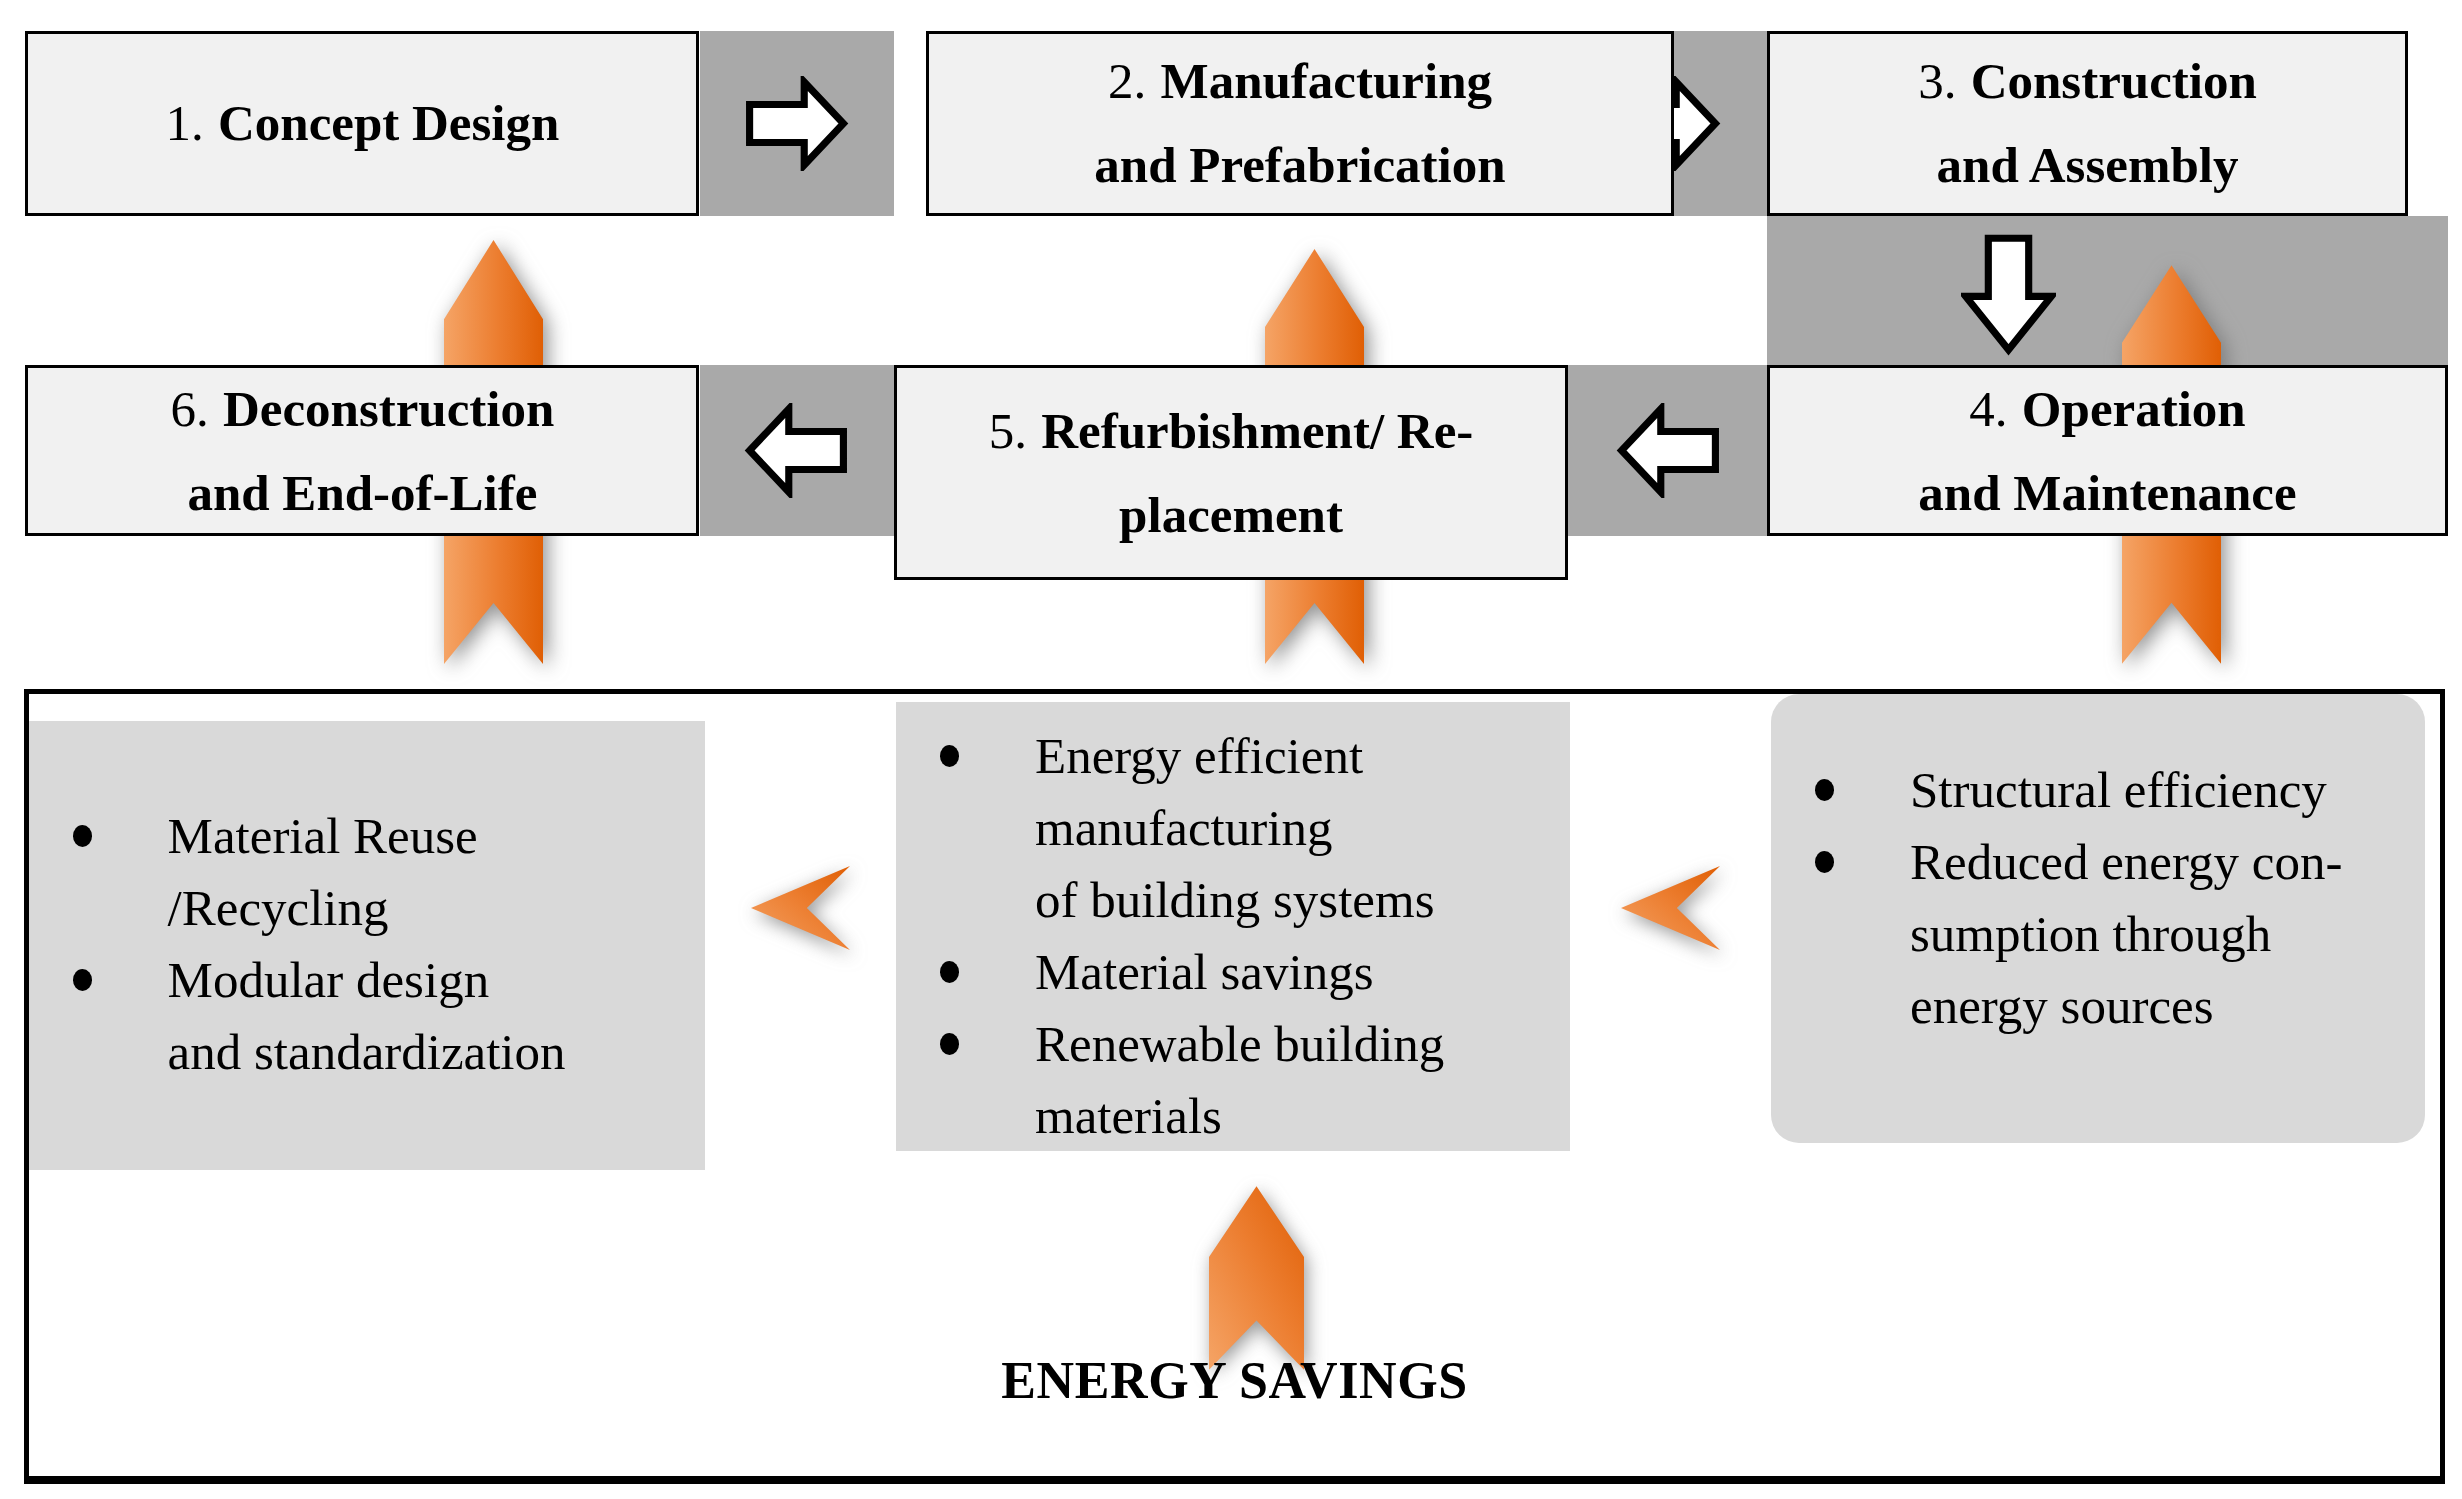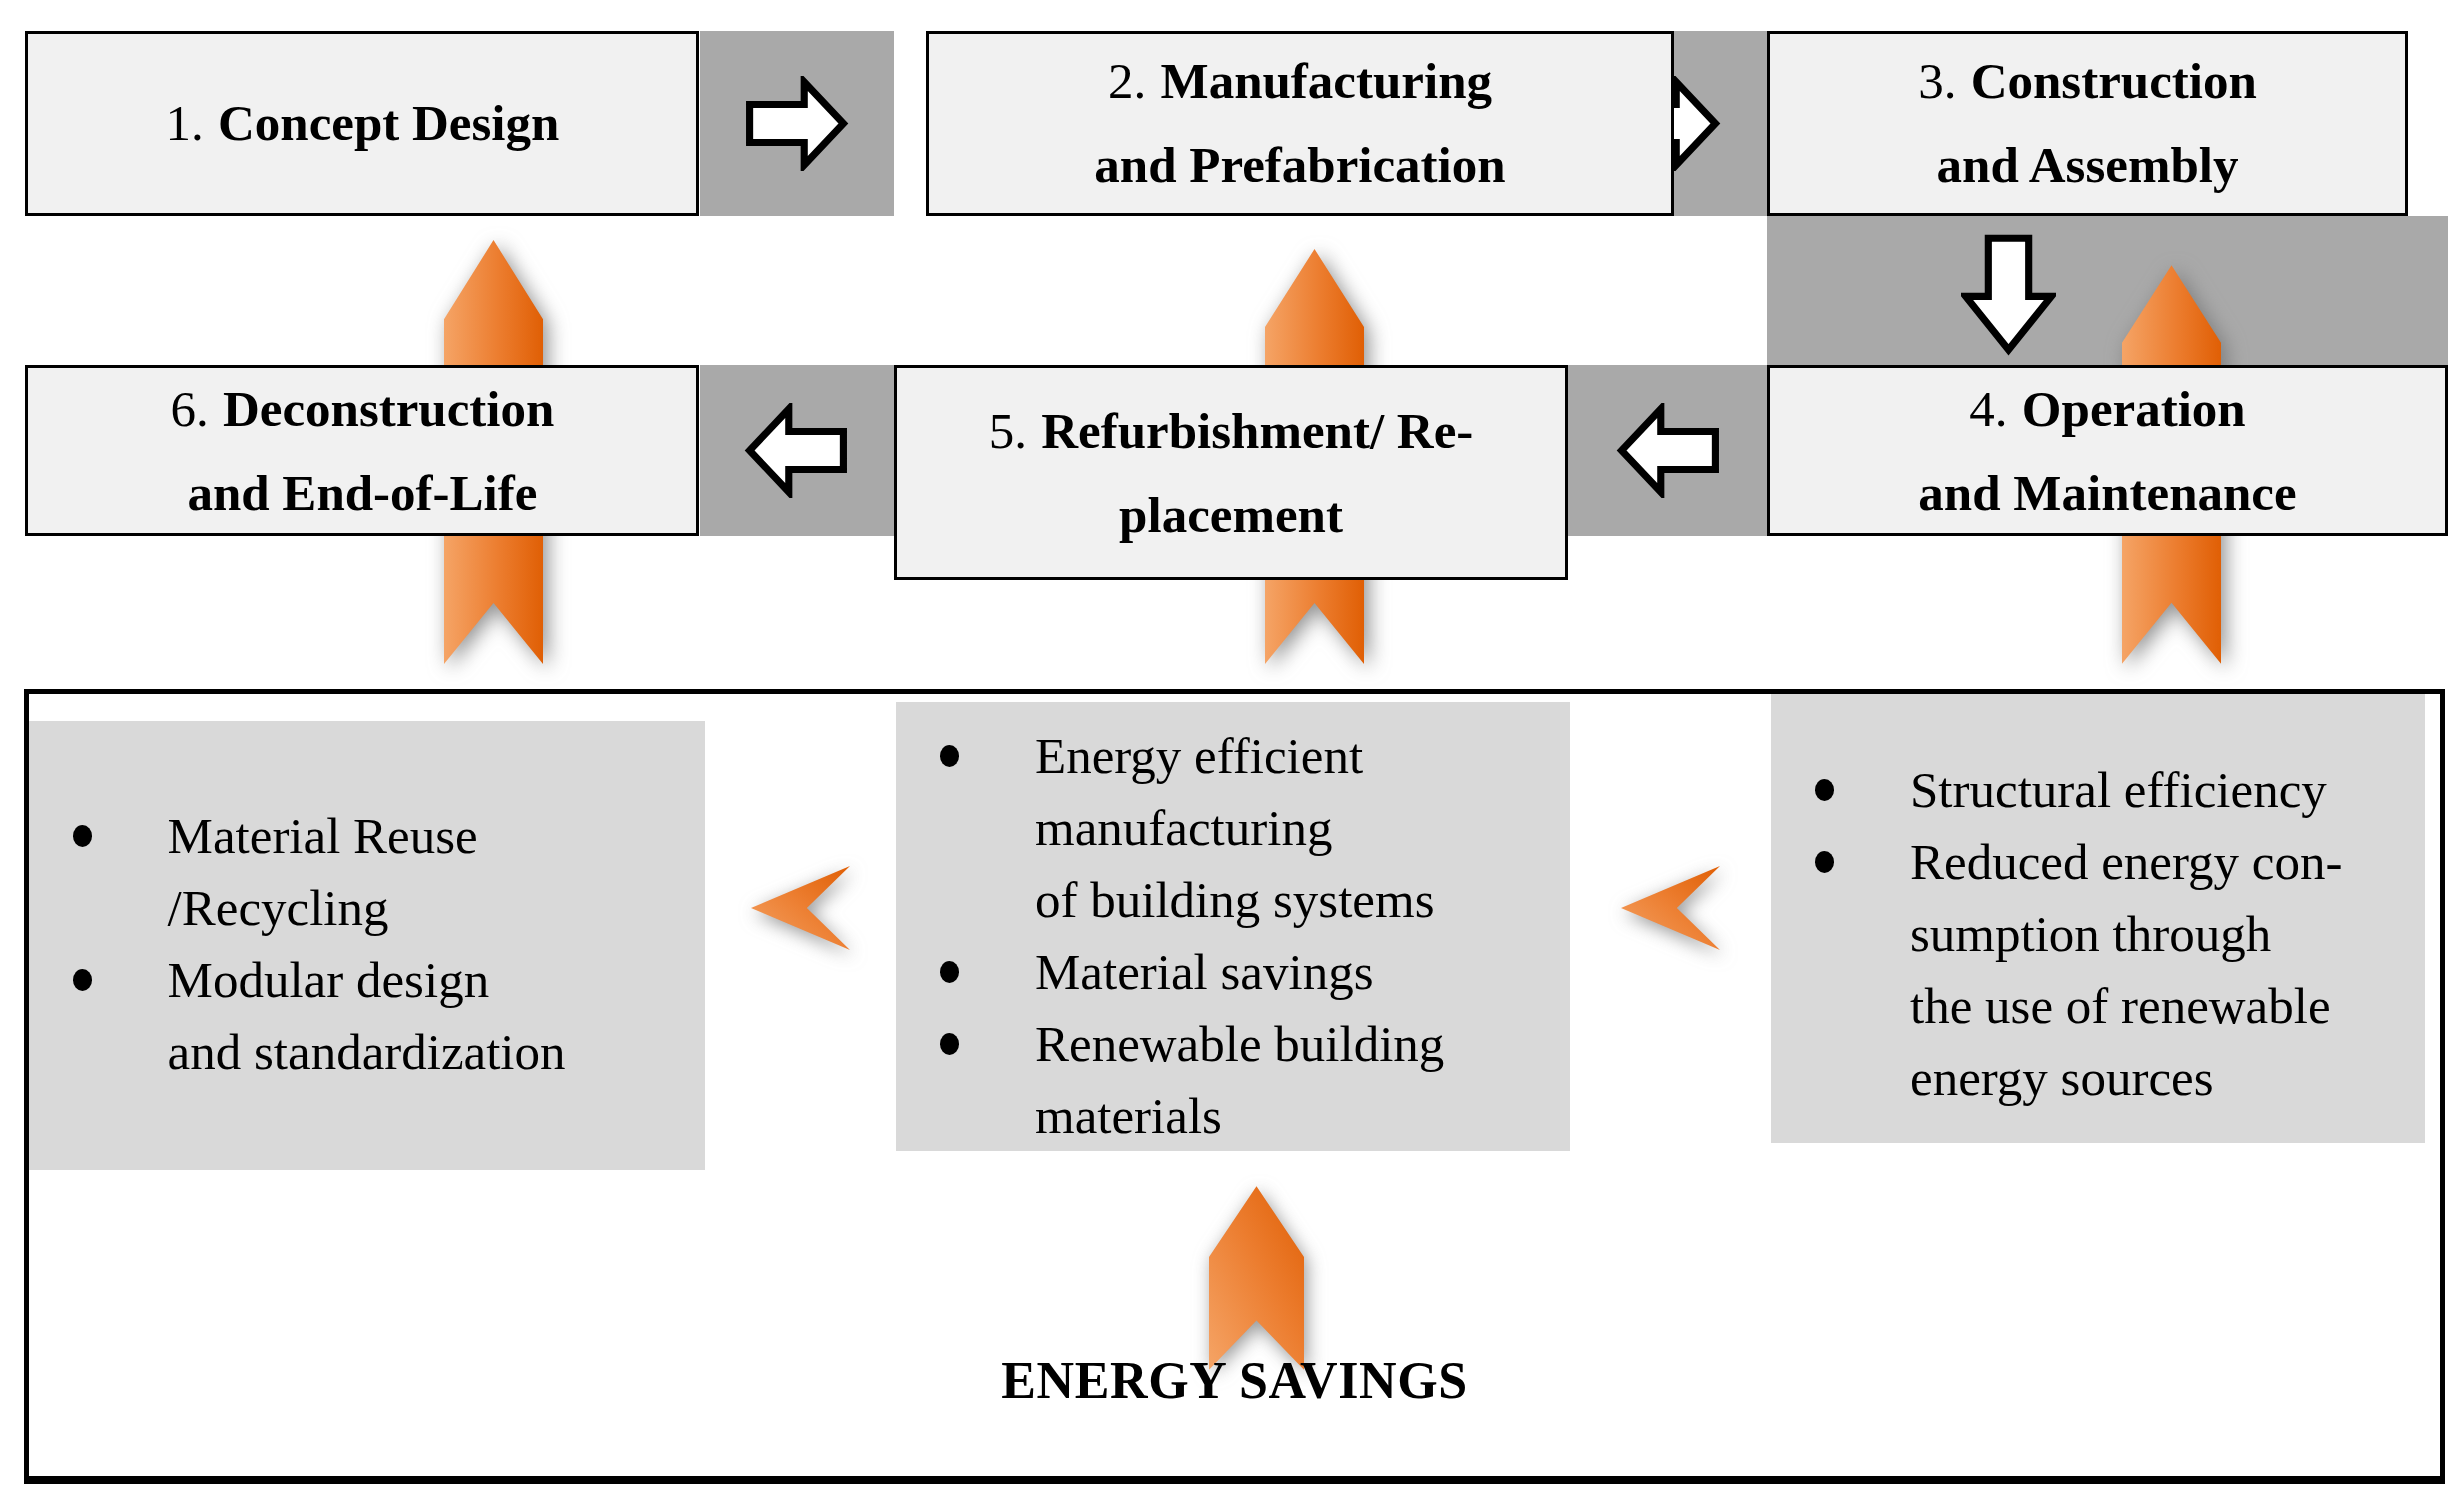--- a/index.html
+++ b/index.html
@@ -158,33 +158,32 @@
     </div>
     <div class="bullet-item">
       <span class="dot"></span>
       <div class="lines">
         <div>Renewable building</div>
         <div>materials</div>
       </div>
     </div>
   </div>
 
-  <div class="panel" style="left:1771px;top:694px;width:654px;height:449px;padding-top:60px;">
+  <div class="panel" style="left:1771px;top:694px;width:654px;height:449px;padding-top:60px;border-radius:28px;">
     <div class="bullet-item">
       <span class="dot"></span>
       <div class="lines">
         <div>Structural efficiency</div>
       </div>
     </div>
     <div class="bullet-item">
       <span class="dot"></span>
       <div class="lines">
         <div>Reduced energy con-</div>
         <div>sumption through</div>
-        <div>the use of renewable</div>
         <div>energy sources</div>
       </div>
     </div>
   </div>
 
   <svg class="chev" style="left:751px;top:866px;" width="99" height="84" viewBox="0 0 156 132">
     <defs>
         <linearGradient id="g4" x1="0%" y1="100%" x2="100%" y2="0%">
       <stop offset="0%" stop-color="#F5A466"></stop>
           <stop offset="55%" stop-color="#EC7D2F"></stop>

